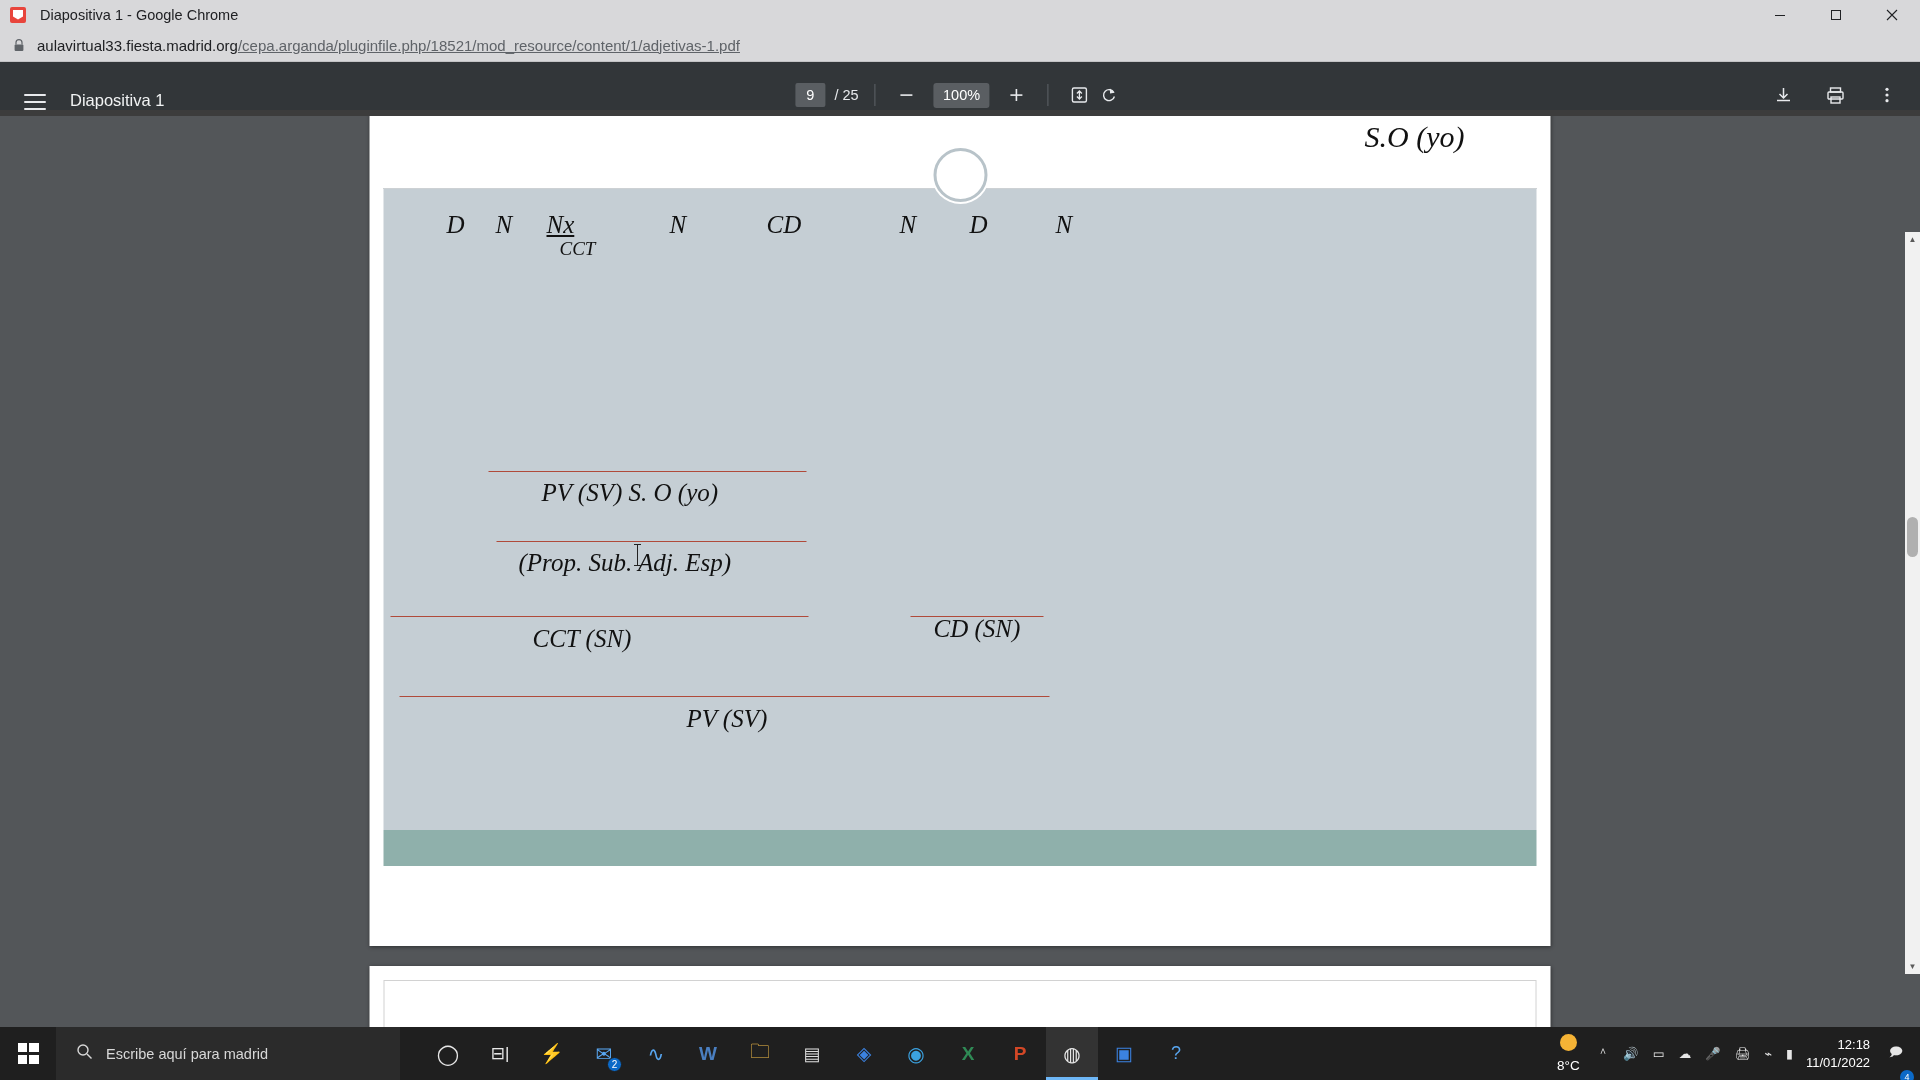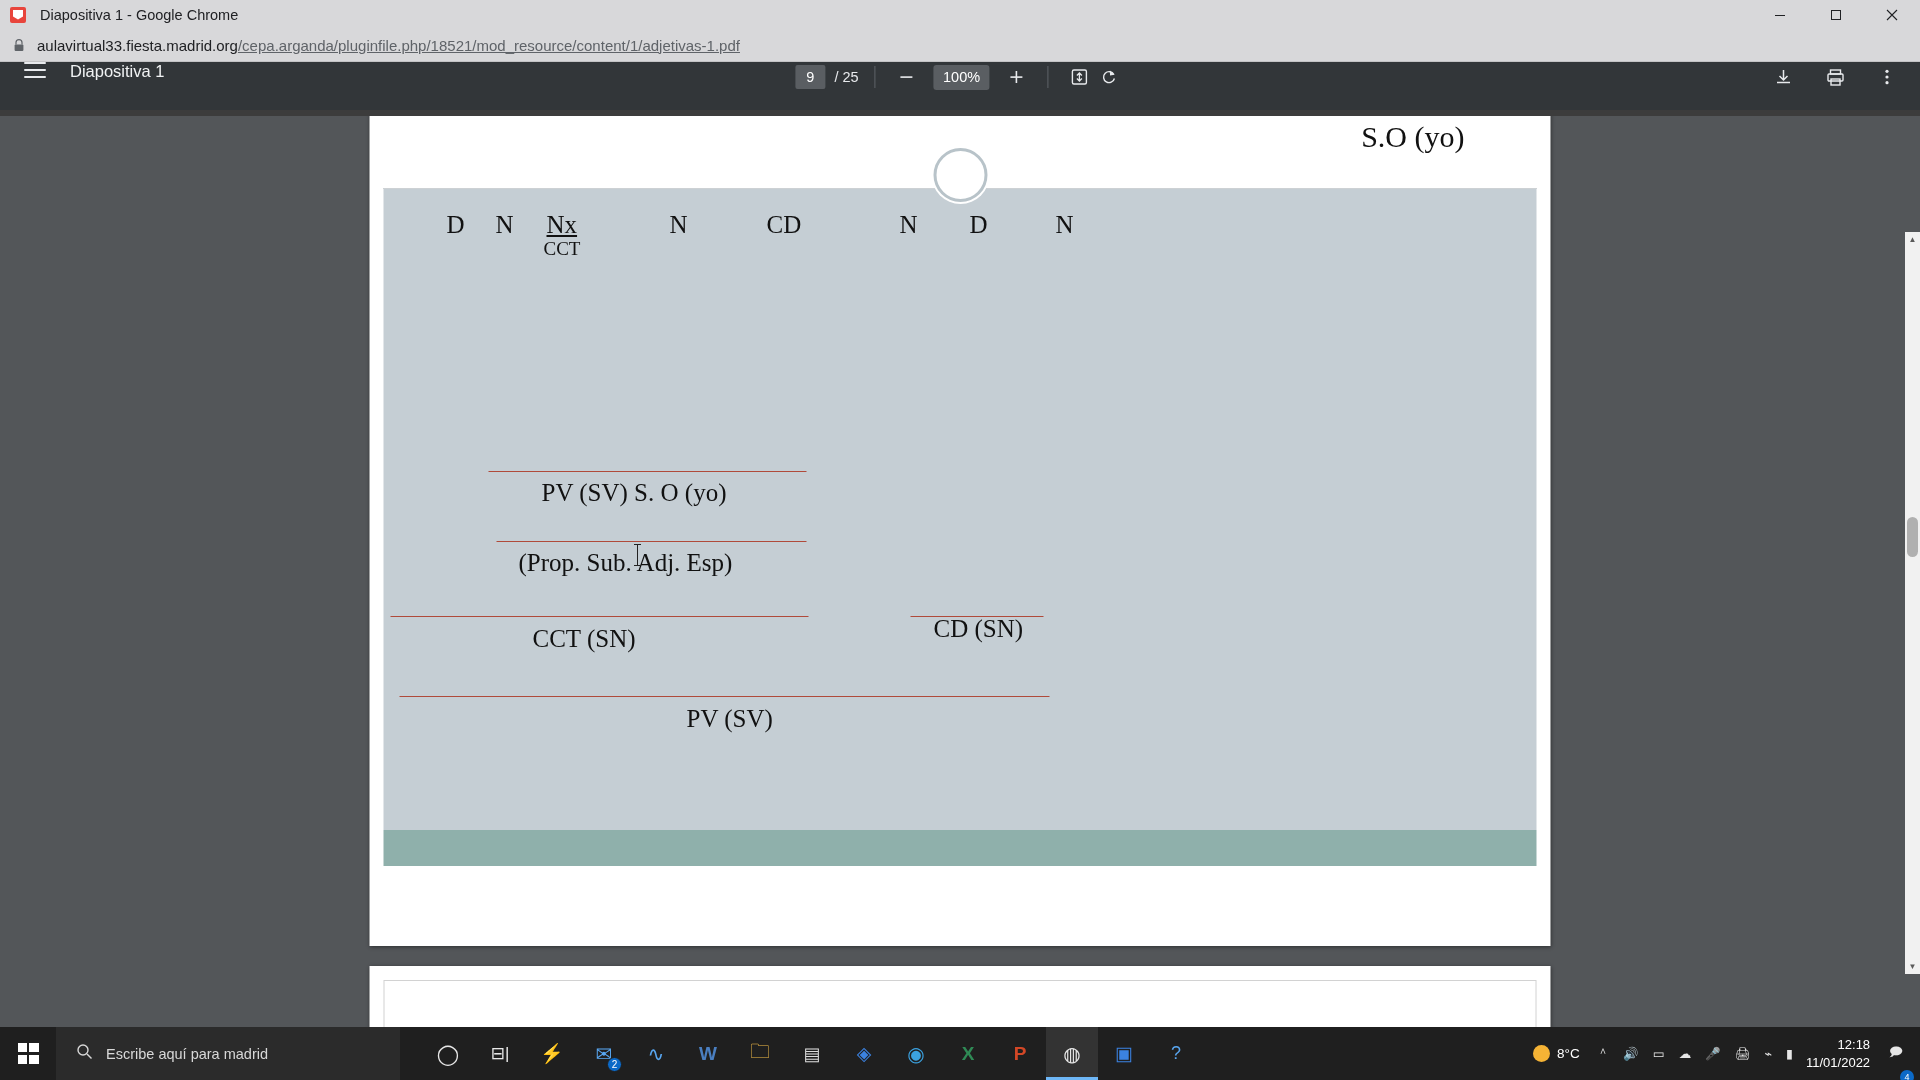--- a/index.html
+++ b/index.html
@@ -73,21 +73,21 @@
     white-space: nowrap;
   }
   .url-host { color: #202124; }
   .url-path { color: #5f6368; text-decoration: underline; }
 
   
   .pdf-toolbar {
     height: 48px;
     background: #323639;
     display: flex;
-    align-items: flex-start;
+    align-items: flex-end;
     color: #e8eaed;
     position: relative;
   }
   .hamburger {
     width: 22px; height: 16px;
     margin-left: 24px; margin-right: 24px;
     display: flex; flex-direction: column; justify-content: space-between;
     flex: none;
   }
   .hamburger span { display: block; height: 2px; background: #e8eaed; border-radius: 1px; }
@@ -155,20 +155,21 @@
 
   .page-wrap {
     position: absolute;
     left: 50%;
     transform: translateX(-50%);
   }
   .slide-page {
     width: 1181px;
     background: #ffffff;
     box-shadow: 0 1px 4px rgba(0,0,0,.45);
+    font-style: italic;
   }
 
   
   .page9 {
     top: -6px;
     height: 836px;
   }
   .page9 .inner { position: relative; height: 100%; padding: 10px 14px; }
 
   .white-strip {
@@ -223,21 +224,21 @@
   .row-tags {
     position: relative;
     height: 26px;
     margin-top: 4px;
   }
   .tag {
     position: absolute;
     font-size: 25px;
     white-space: nowrap;
   }
-  .tag.small { font-size: 19px; }
+  .tag.small { font-size: 19px; margin-left: 16px; }
   .tag.u { text-decoration: underline; text-underline-offset: 2px; }
 
   .brace {
     position: absolute;
     border-top: 1.6px solid #b04a3a;
   }
   .lbl {
     position: absolute;
     font-size: 25px;
     white-space: nowrap;
@@ -364,20 +365,21 @@
     height: 53px;
     padding: 0 10px 0 6px;
     color: #fff;
     font-size: 13px;
     line-height: 1.35;
   }
   .weather {
     display: flex; align-items: center; gap: 7px;
     color: #fff; font-size: 13.5px;
     padding: 0 10px;
+    flex-direction: column;
   }
   .sun {
     width: 17px; height: 17px; border-radius: 50%;
     background: #f5b335;
   }
   .notif-badge {
     position: relative;
     margin-left: 2px;
     margin-right: 4px;
   }

